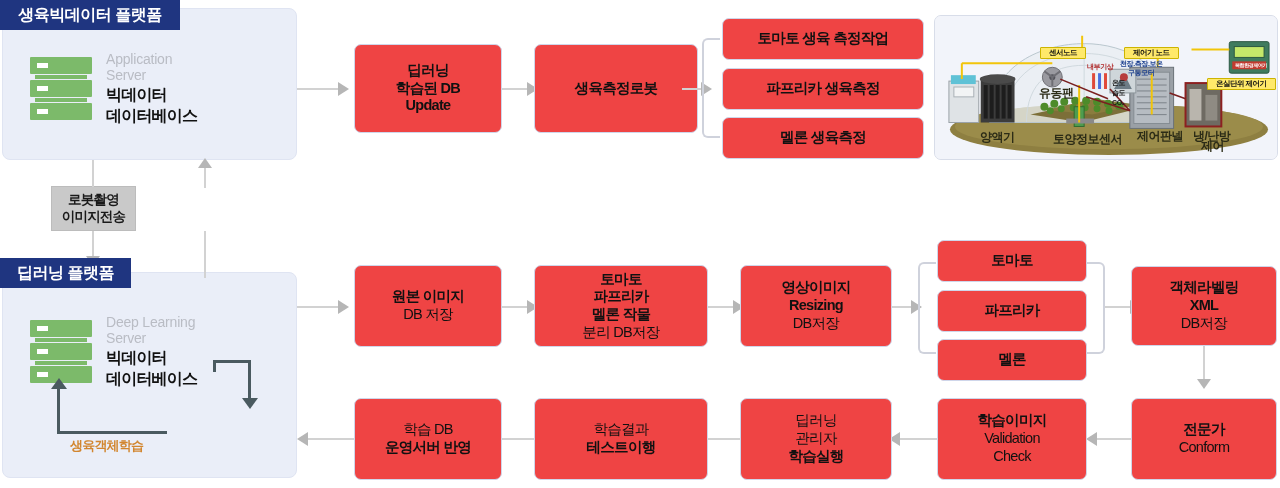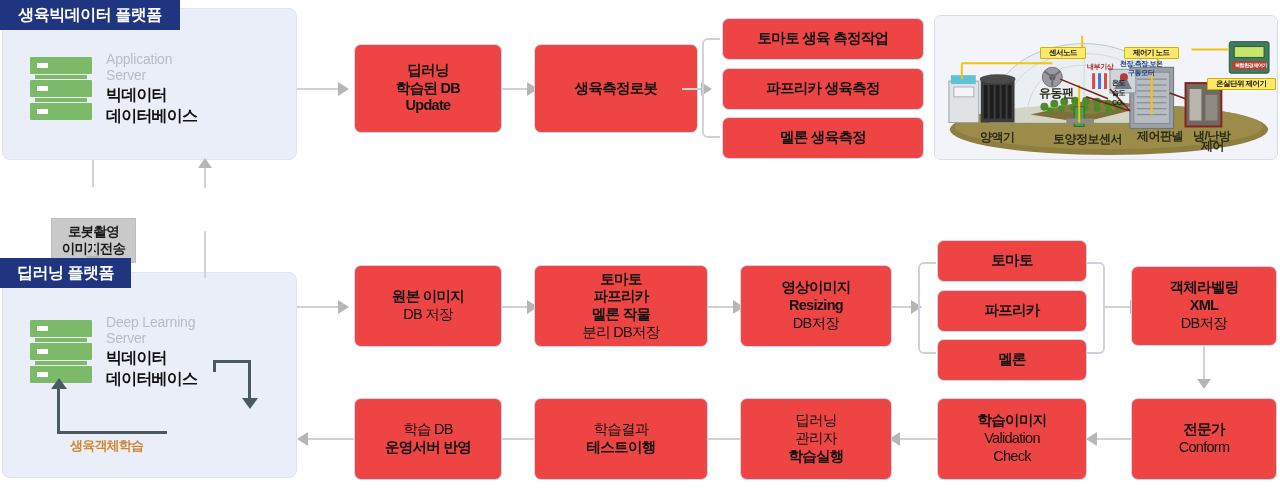--- a/index.html
+++ b/index.html
@@ -150,21 +150,21 @@
 
   <div class="dline-h" style="left:213px;top:360px;width:38px;"></div>
   <div class="dline-v" style="left:213px;top:360px;height:12px;"></div>
   <div class="dline-v" style="left:248px;top:360px;height:40px;"></div>
   <div class="darr-d" style="left:242px;top:398px;"></div>
   <div class="dline-h" style="left:57px;top:431px;width:110px;"></div>
   <div class="dline-v" style="left:57px;top:388px;height:45px;"></div>
   <div class="darr-u" style="left:51px;top:378px;"></div>
   <div class="train-label" style="left:70px;top:437px;">생육객체학습</div>
 
-  <div class="glabel" style="left:51px;top:186px;width:85px;height:45px;flex-direction:column;margin-top:32px;">
+  <div class="glabel" style="left:51px;top:186px;width:85px;height:45px;flex-direction:column;">
     <span>로봇촬영</span>
     <span>이미지전송</span>
   </div>
 
   <div class="vline" style="left:92px;top:160px;height:27px;"></div>
   <div class="vline" style="left:92px;top:231px;height:27px;"></div>
   <div class="arr-d" style="left:86px;top:256px;"></div>
 
   <div class="vline" style="left:204px;top:231px;height:47px;"></div>
   <div class="vline" style="left:204px;top:168px;height:20px;"></div>

